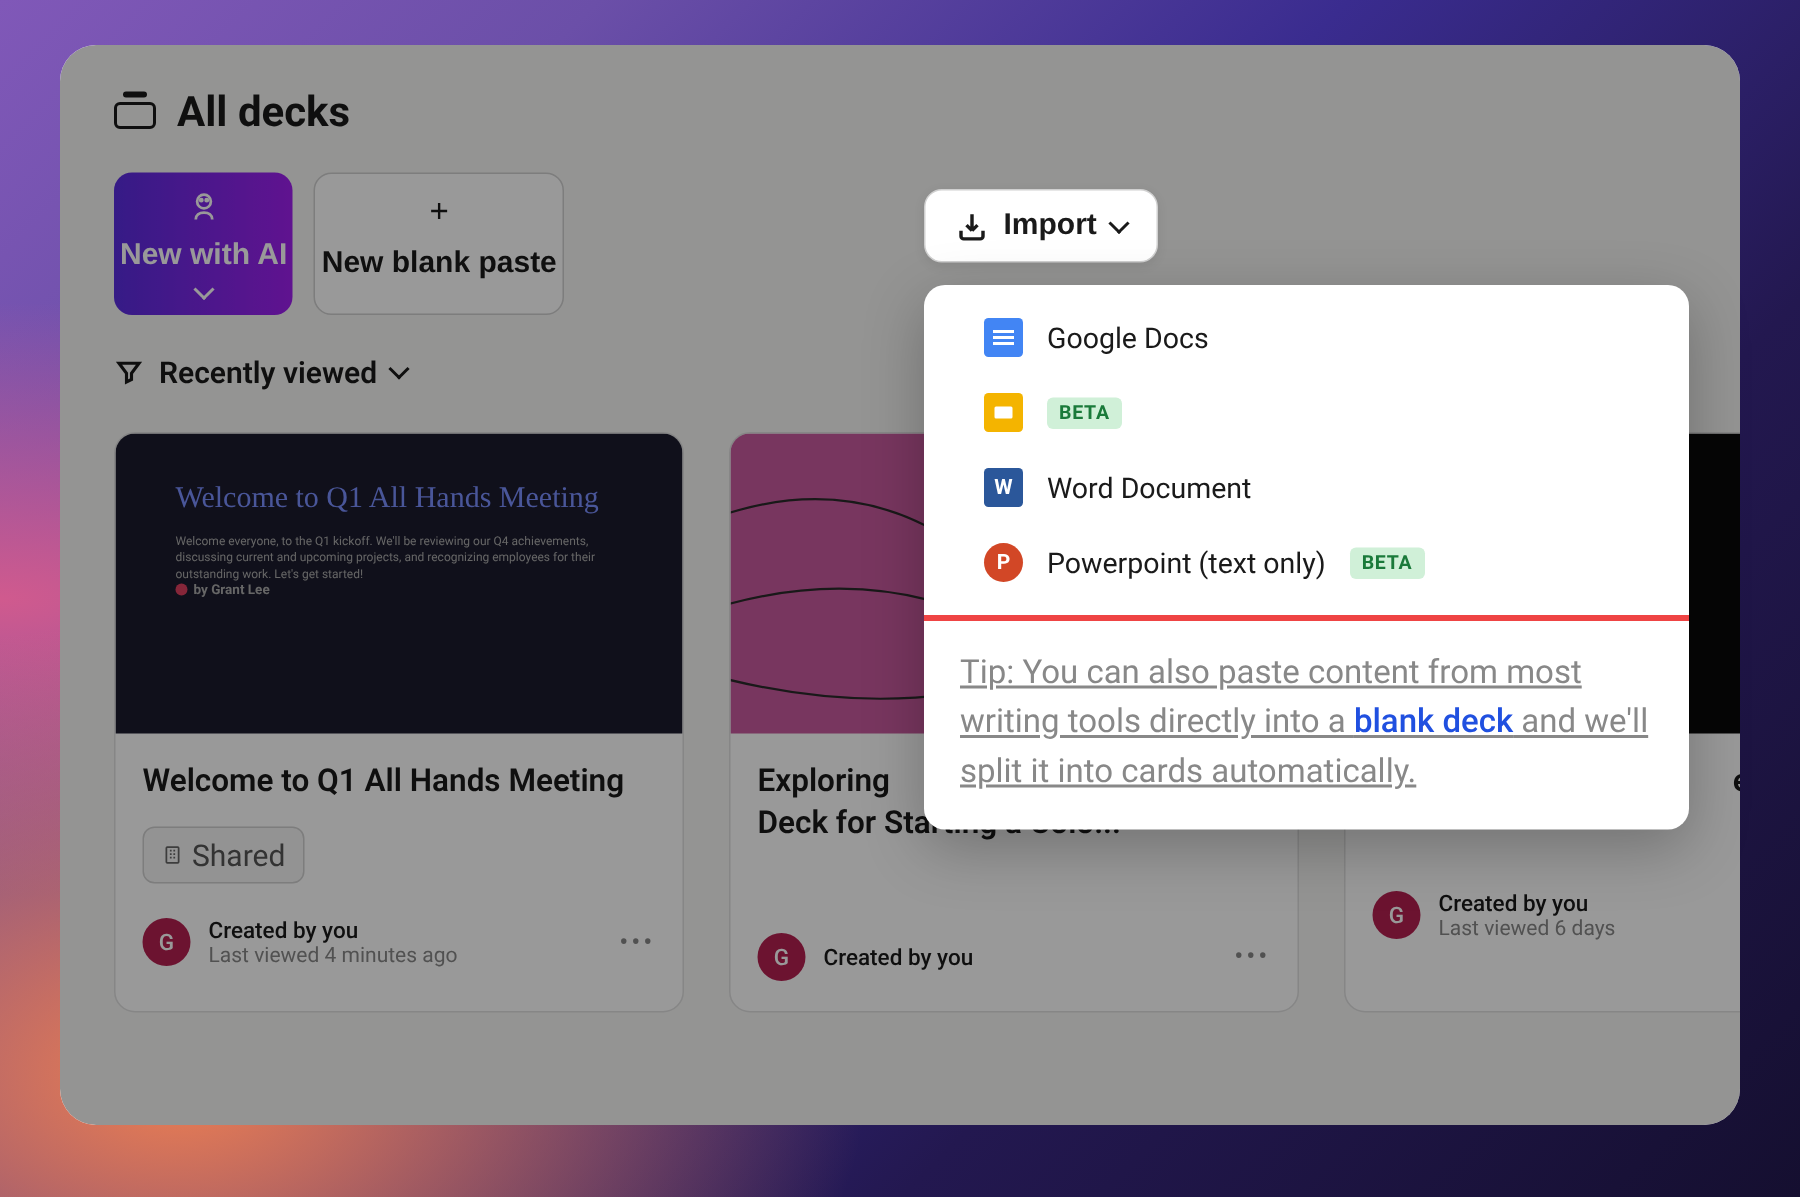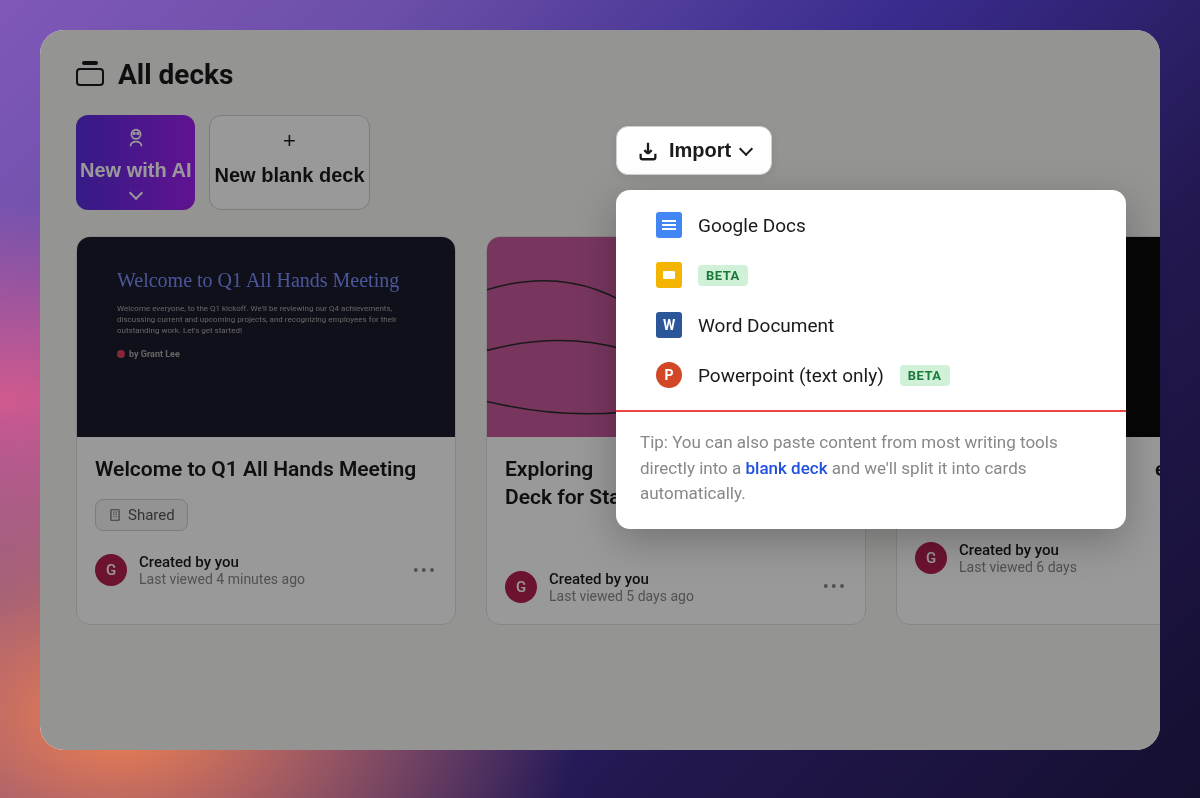--- a/index.html
+++ b/index.html
@@ -131,21 +131,21 @@
 .thumb {
   width: 100%;
   height: 200px;
   position: relative;
 }
 .thumb-1 {
   background: #1c1c2e;
   padding: 30px 40px;
 }
 .thumb-1 .t-title { color: #7b8fff; font-size: 20px; font-weight: 400; margin-bottom: 10px; line-height: 1.3; font-family: Georgia, serif; }
-.thumb-1 .t-body { color: #aaa; font-size: 8px; line-height: 1.4; margin-bottom: 12px; }
+.thumb-1 .t-body { color: #aaa; font-size: 8px; line-height: 1.4; }
 .thumb-1 .t-by { color: #aaa; font-size: 9px; font-weight: bold; }
 .thumb-1 .t-dot { display:inline-block; width:8px; height:8px; background:#e04060; border-radius:50%; margin-right:4px; vertical-align:middle; }
 .thumb-2 { background: #c85a9e; position:relative; overflow:hidden; }
 .thumb-2 svg { position:absolute; inset:0; }
 .thumb-3 { background: #0a0a0a; padding: 30px 10px 30px 30px; color:#eee; }
 .thumb-3 .t3-title { font-size: 16px; margin-bottom: 10px; font-weight:600; }
 .thumb-3 .t3-body { font-size: 7px; line-height:1.5; color:#aaa; }
 .card-body { padding: 18px 18px 20px; }
 .card-title {
   font-size: 21px;
@@ -159,21 +159,21 @@
   overflow: hidden;
 }
 .tags { display: flex; gap: 8px; margin-bottom: 22px; }
 .tag {
   display: flex;
   align-items: center;
   gap: 6px;
   padding: 6px 12px;
   border: 1px solid #d0d0d0;
   border-radius: 8px;
-  font-size: 15px;
+  font-size: 20px;
   color: #555;
   background: #f5f5f5;
 }
 .tag-icon { width:14px; height:14px; }
 .card-footer {
   display: flex;
   align-items: center;
   gap: 12px;
 }
 .avatar {
@@ -254,25 +254,26 @@
 .beta-badge {
   background: #d0f0d8;
   color: #1a7a3a;
   font-size: 13px;
   font-weight: 700;
   padding: 3px 8px;
   border-radius: 4px;
   letter-spacing: 0.5px;
 }
 .pop-tip {
-  border-top: 2px solid #ef4444;
+  border-top: 4px solid #ef4444;
   padding: 18px 24px 22px;
-  font-size: 17px;
+  font-size: 22px;
   color: #888;
   line-height: 1.5;
+  text-decoration: underline;
 }
 .pop-tip a { color: #2050e0; text-decoration: none; font-weight:500; }
 </style>
 </head>
 <body>
 
 <div class="app-window">
   <div class="dim-overlay"></div>
 
   <div class="header">
@@ -291,25 +292,34 @@
             <path d="M6 21c0-3 2.5-5 6-5s6 2 6 5"></path>
             <circle cx="10" cy="7" r="0.8" fill="white"></circle>
             <circle cx="14" cy="7" r="0.8" fill="white"></circle>
         </svg>
       </span>
       <span>New with AI</span>
       <span class="chevron"></span>
     </button>
     <button class="btn">
       <span class="plus-icon">+</span>
-      <span>New blank deck</span>
+      <span>New blank paste</span>
     </button>
     <div style="width:184px"></div>
   </div>
 
+  <div class="filter-row">
+    <span class="filter-icon">
+      <svg width="20" height="20" viewBox="0 0 24 24" fill="none" stroke="#1a1a1a" stroke-width="2.5">
+        <path d="M4 5h16l-6 8v5l-4 2v-7L4 5z"></path>
+      </svg>
+    </span>
+    <span class="filter-text">Recently viewed</span>
+    <span class="chevron" style="border-color:#1a1a1a"></span>
+  </div>
 
   <div class="decks-grid">
 
     <div class="deck-card">
       <div class="thumb thumb-1">
         <div class="t-title">Welcome to Q1 All Hands Meeting</div>
         <div class="t-body">Welcome everyone, to the Q1 kickoff. We'll be reviewing our Q4 achievements, discussing current and upcoming projects, and recognizing employees for their outstanding work. Let's get started!</div>
         <div class="t-by"><span class="t-dot"></span><span>by Grant Lee</span></div>
       </div>
       <div class="card-body">
@@ -342,21 +352,20 @@
             <path d="M-20 160 Q 120 200 240 150 T 460 170" fill="none" stroke="#2a2a2a" stroke-width="1.5"></path>
           </svg>
       </div>
       <div class="card-body">
         <div class="card-title" style="white-space:pre-wrap">Exploring                                     Pitch Deck for Starting a Colo...</div>
         <div style="height:42px"></div>
         <div class="card-footer">
           <div class="avatar">G</div>
           <div class="footer-text">
             <div class="created-by">Created by you</div>
-            <div class="last-viewed">Last viewed 5 days ago</div>
           </div>
           <div class="more-icon">•••</div>
         </div>
       </div>
     </div>
 
     <div class="deck-card">
       <div class="thumb thumb-3">
         <div class="t3-title">ne S</div>
         <div class="t3-body" style="white-space:pre-line">als have be

